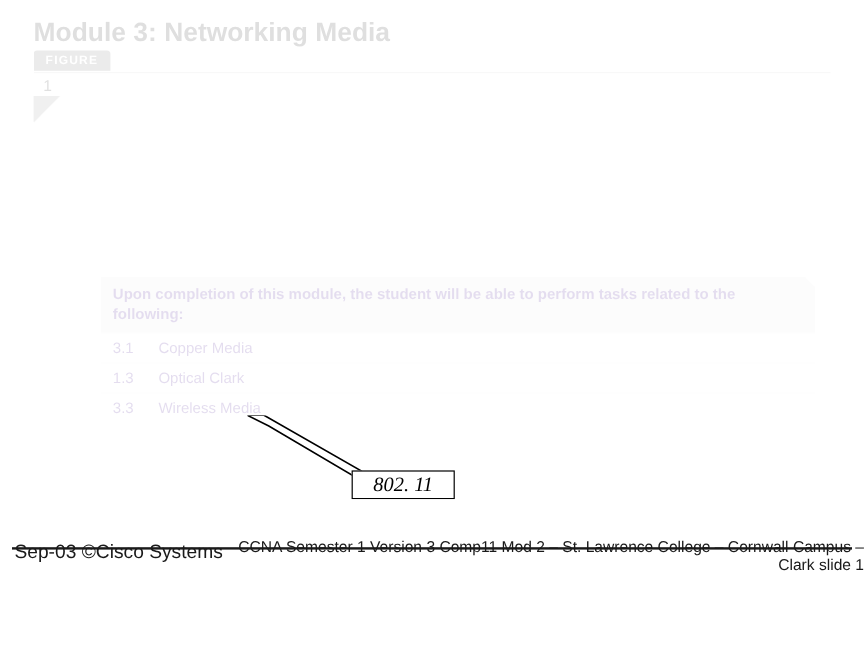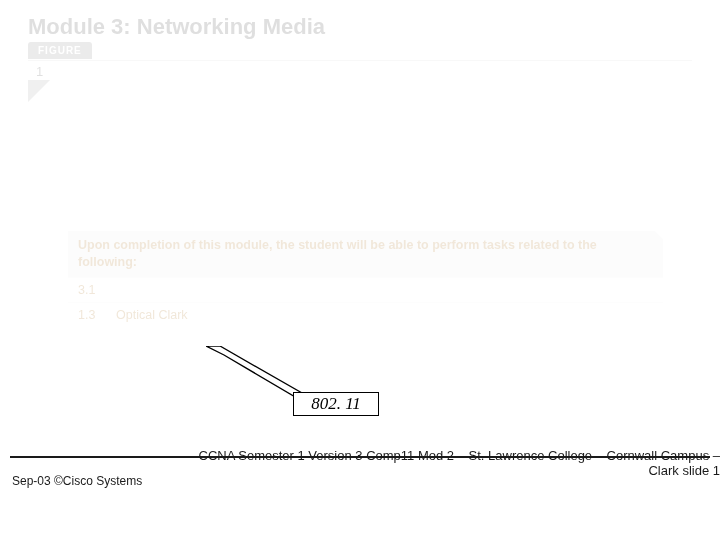--- a/index.html
+++ b/index.html
@@ -45,24 +45,24 @@
   }
 
   .top-rule {
     position: absolute;
     left: 28px; right: 28px; top: 60px;
     border-top: 1px solid #cfcfcf;
   }
 
   .objectives-box {
     position: absolute;
-    left: 68px; top: 231px;
+    left: 84px; top: 231px;
     width: 595px;
     font-size: 12.5px;
-    color: #a16207;
+    color: #4c1d95;
   }
   .objectives-header {
     background: #e9e9e9;
     padding: 6px 10px;
     font-weight: bold;
     line-height: 1.35;
     position: relative;
   }
   .objectives-header::after {
     content: "";
@@ -105,22 +105,22 @@
   }
 
   
   .footer-rule {
     position: absolute;
     left: 10px; right: 10px; bottom: 34px;
     border-top: 2px solid #1a1a1a;
   }
   .footer-left {
     position: absolute;
-    left: 12px; bottom: 4px;
-    font-size: 12px;
+    left: 12px; bottom: 22px;
+    font-size: 16px;
     color: #1a1a1a;
   }
   .footer-right {
     position: absolute;
     left: 180px; bottom: 14px;
     font-size: 13px;
     color: #1a1a1a;
     text-align: right;
   }
 </style>
@@ -133,24 +133,29 @@
     <div class="module-title">Module 3: Networking Media</div>
     <div class="figure-tab">FIGURE</div>
     <div class="top-rule"></div>
     <div class="figure-num">1</div>
     <div class="figure-corner"></div>
 
     <div class="objectives-box">
       <div class="objectives-header">Upon completion of this module, the student will be able to perform tasks related to the following:</div>
       <div class="obj-row">
         <div class="obj-num">3.1</div>
+        <div class="obj-label">Copper Media</div>
       </div>
       <div class="obj-row">
         <div class="obj-num">1.3</div>
         <div class="obj-label">Optical Clark</div>
+      </div>
+      <div class="obj-row">
+        <div class="obj-num">3.3</div>
+        <div class="obj-label">Wireless Media</div>
       </div>
     </div>
   </div>
 
   <div class="callout-line">
     <svg viewBox="0 0 96 56">
       <polygon points="0,0 18,9 96,55 96,47 14,0" fill="#ffffff" stroke="#000000" stroke-width="1.3"></polygon>
     </svg>
   </div>
 

